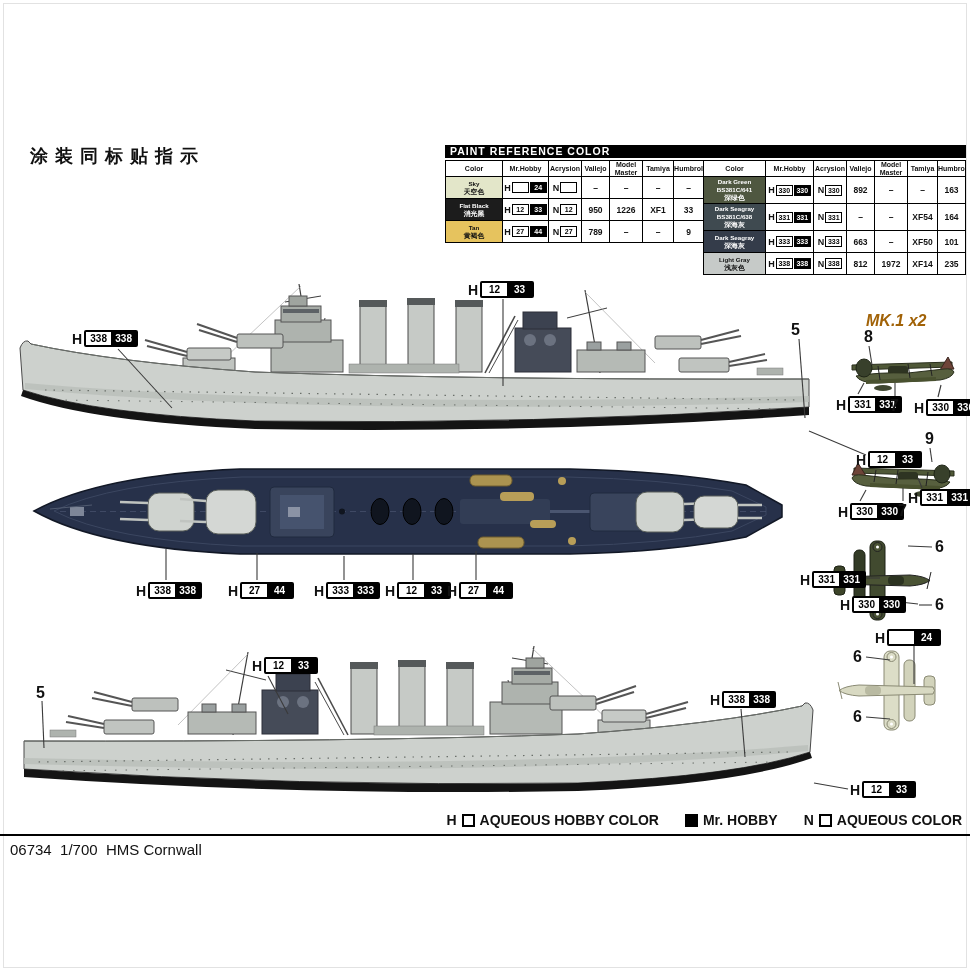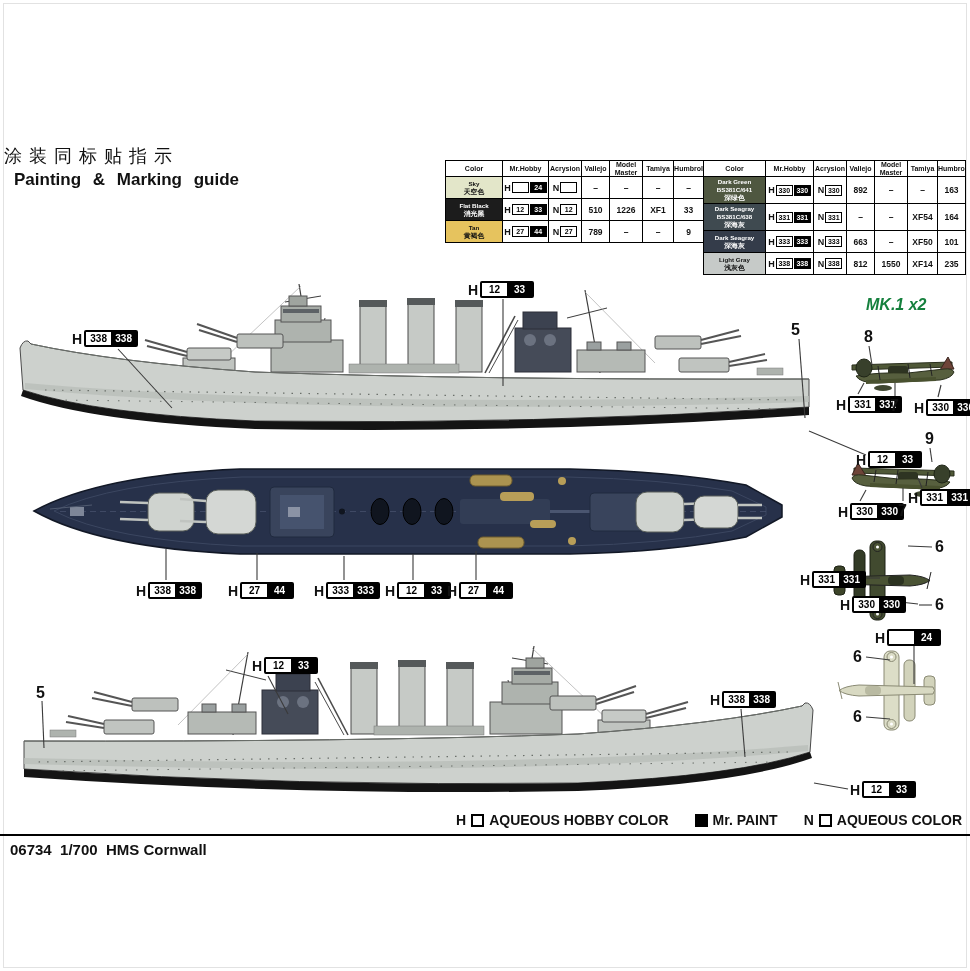--- a/index.html
+++ b/index.html
@@ -1,21 +1,21 @@
 <!DOCTYPE html>
 <html><head>
 <meta charset="utf-8">
 <style>
   html,body{margin:0;padding:0;background:#fff;}
   .page{position:relative;width:970px;height:971px;background:#fff;overflow:hidden;
         font-family:"Liberation Sans",sans-serif;color:#111;}
   .frame{position:absolute;left:3px;top:3px;right:3px;bottom:3px;border:1px solid #e2e2e2;}
 
   
-  .title-cn{position:absolute;left:4px;top:144px;font-size:18px;font-weight:normal;letter-spacing:7px;}
+  .title-cn{position:absolute;left:30px;top:144px;font-size:18px;font-weight:bold;letter-spacing:7px;}
   .title-en{position:absolute;left:14px;top:170px;font-size:17px;font-weight:bold;word-spacing:7px;}
 
   
   .ptitle{position:absolute;left:445px;top:145px;width:516px;height:13px;background:#000;color:#fff;
           font-size:10.5px;font-weight:bold;letter-spacing:1px;padding-left:5px;line-height:13px;}
   .ptable{position:absolute;border-collapse:collapse;table-layout:fixed;background:#fff;}
   #tableL{left:445px;top:160px;width:258px;}
   #tableR{left:703px;top:160px;width:262px;}
   .ptable th,.ptable td{border:1px solid #000;text-align:center;padding:0;overflow:hidden;}
   .ptable th{font-size:7px;font-weight:bold;height:15px;line-height:7.5px;}
@@ -33,44 +33,44 @@
   
   .chip{position:absolute;display:inline-flex;align-items:center;gap:2px;z-index:6;font-weight:bold;}
   .co-h{font-size:14px;font-weight:bold;}
   .chip-box{display:inline-flex;border:2px solid #000;border-radius:2px;overflow:hidden;background:#fff;}
   .co-aq{display:inline-block;background:#fff;color:#000;font-size:10px;min-width:21px;height:13px;
          line-height:13px;text-align:center;padding:0 2px;font-weight:bold;}
   .co-mr{display:inline-block;background:#000;color:#fff;font-size:10px;min-width:21px;height:13px;
          line-height:13px;text-align:center;padding:0 2px;font-weight:bold;}
   .co-num{font-size:16px;font-weight:bold;}
 
-  .mk1{position:absolute;left:866px;top:296px;font-size:16px;font-weight:bold;font-style:italic;
-       color:#15803d;z-index:6;}
+  .mk1{position:absolute;left:866px;top:312px;font-size:16px;font-weight:bold;font-style:italic;
+       color:#a16207;z-index:6;}
 
   svg.art{position:absolute;}
   #leaders{position:absolute;left:0;top:0;z-index:5;pointer-events:none;}
 
   
   .legend{position:absolute;top:812px;right:8px;display:flex;align-items:center;gap:26px;
           font-size:14px;font-weight:bold;z-index:6;}
   .lg-item{display:inline-flex;align-items:center;gap:5px;}
   .lg-box{display:inline-block;width:9px;height:9px;border:2px solid #000;background:#fff;}
   .lg-box.solid{background:#000;}
   .rule{position:absolute;left:0;top:834px;width:970px;border-top:2.5px solid #000;}
-  .footer{position:absolute;left:10px;top:841px;font-size:15px;font-weight:bold;white-space:pre;}
+  .footer{position:absolute;left:10px;top:841px;font-size:15px;font-weight:normal;white-space:pre;}
 </style>
 </head>
 <body>
 
 <div class="page">
   <div class="frame"></div>
 
   <div class="title-cn">涂装同标贴指示</div>
-  <div class="title-en">Painting  &amp;  Marking  guide</div>
-
+
+  <div class="ptitle">PAINT  REFERENCE  COLOR</div>
   <table class="ptable" id="tableL">
     <colgroup>
         <col style="width:57px">
         <col style="width:46px">
         <col style="width:33px">
         <col style="width:28px">
         <col style="width:33px">
         <col style="width:31px">
         <col style="width:30px">
       </colgroup>
@@ -112,21 +112,21 @@
           </td>
           <td><span class="tchip">
               <span class="tH">H</span>
               <span class="tbox">12</span>
               <span class="tbox tmr">33</span>
             </span></td>
           <td><span class="tchip">
               <span class="tH">N</span>
               <span class="tbox">12</span>
             </span></td>
-          <td>510</td>
+          <td>950</td>
           <td>1226</td>
           <td>XF1</td>
           <td>33</td>
         </tr>
         <tr>
           <td class="swatch" style="background: rgb(230, 195, 94); color: rgb(17, 17, 17);">
             <div class="nm">Tan</div>
             <div class="cn">黄褐色</div>
           </td>
           <td><span class="tchip">
@@ -232,21 +232,21 @@
           <td><span class="tchip">
               <span class="tH">H</span>
               <span class="tbox">338</span>
               <span class="tbox tmr">338</span>
             </span></td>
           <td><span class="tchip">
               <span class="tH">N</span>
               <span class="tbox">338</span>
             </span></td>
           <td>812</td>
-          <td>1550</td>
+          <td>1972</td>
           <td>XF14</td>
           <td>235</td>
         </tr>
       </tbody>
   </table>
 
   <svg id="leaders" width="970" height="971" viewBox="0 0 970 971">
     <g stroke="#3a3a3a" stroke-width="1.1" fill="none">
       <line x1="118" y1="349" x2="172" y2="408"></line>
       <line x1="503" y1="299" x2="503" y2="386"></line>
@@ -594,21 +594,21 @@
     </span>
 
   <div class="legend">
     <span class="lg-item">
       <span>H</span>
       <span class="lg-box"></span>
       <span>AQUEOUS HOBBY COLOR</span>
     </span>
     <span class="lg-item">
       <span class="lg-box solid"></span>
-      <span>Mr. PAINT</span>
+      <span>Mr. HOBBY</span>
     </span>
     <span class="lg-item">
       <span>N</span>
       <span class="lg-box"></span>
       <span>AQUEOUS COLOR</span>
     </span>
   </div>
 
   <div class="rule"></div>
   <div class="footer">06734  1/700  HMS Cornwall</div>

